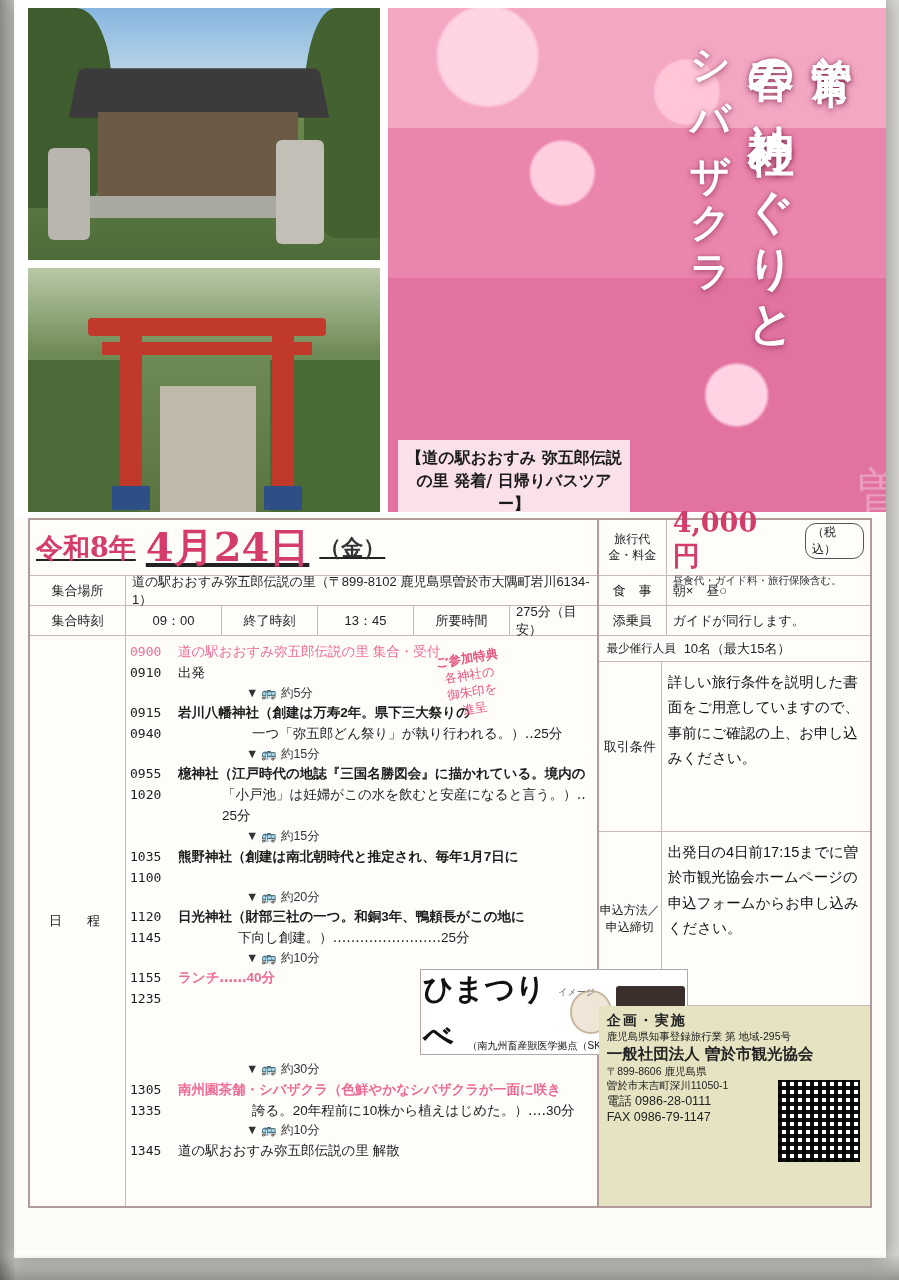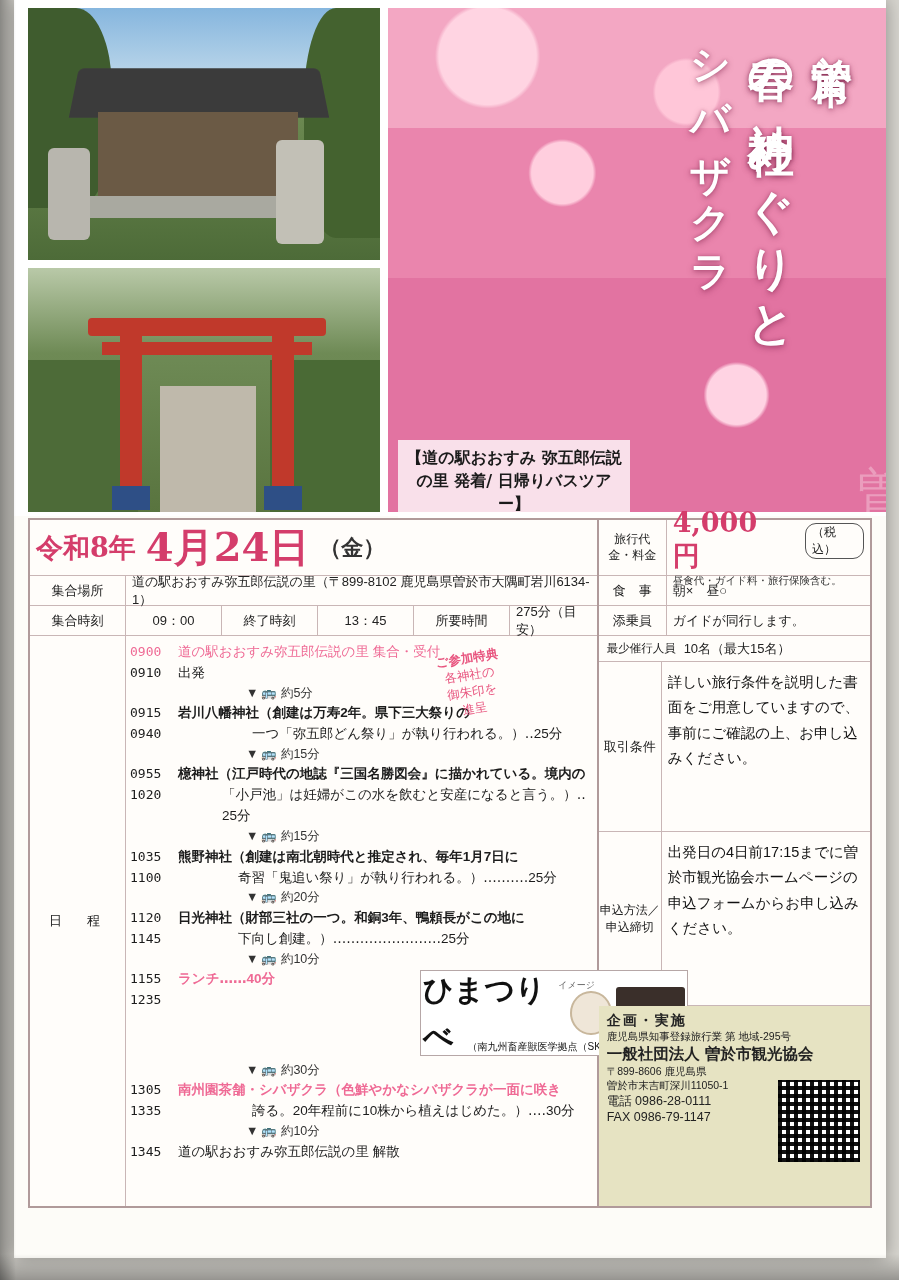--- a/index.html
+++ b/index.html
@@ -80,21 +80,21 @@
   .seal{position:absolute;right:74px;top:2px;width:104px;height:92px;color:#e8557f;
         font-size:12.5px;line-height:1.35;text-align:center;display:flex;flex-direction:column;
         align-items:center;justify-content:center;transform:rotate(-9deg);}
   .seal .s1{font-weight:bold;}
   .lunchad{position:absolute;left:290px;top:1px;width:268px;height:86px;border:1px solid #b6a7a7;
            background:#fff;display:flex;align-items:center;gap:4px;padding:2px;box-sizing:border-box;}
   .lunchad .logo{font-family:"DejaVu Serif",serif;font-weight:bold;font-size:30px;color:#111;}
   .lunchad .tray{width:74px;height:52px;background:#3a2f2a;border-radius:3px;}
   .lunchad .bowl{width:40px;height:40px;border-radius:50%;background:#efe6d8;border:2px solid #c8b79c;}
   .lunchad .cap{position:absolute;left:2px;bottom:1px;font-size:10px;color:#111;width:264px;text-align:center;}
-  .lunchad .img-lbl{position:absolute;right:92px;top:8px;font-size:9px;color:#666;}
+  .lunchad .img-lbl{position:absolute;right:92px;top:16px;font-size:9px;color:#666;}
   
   .rbox{box-sizing:border-box;border-bottom:1px solid #c9b6b6;padding:6px 8px;}
   .cond{display:flex;}
   .cond .cl{width:62px;flex:0 0 62px;display:flex;align-items:center;justify-content:center;
             text-align:center;font-size:13px;border-right:1px solid #c9b6b6;}
   .cond .cr{flex:1;padding:8px 6px;font-size:14.5px;line-height:1.75;color:#111;}
   .org{background:#e6e3c2;padding:6px 8px;box-sizing:border-box;position:relative;}
   .org .ttl{font-size:14px;font-weight:bold;letter-spacing:2px;}
   .org .sm{font-size:10.5px;}
   .org .name{font-size:15.5px;font-weight:bold;font-family:"DejaVu Serif",serif;}
@@ -151,21 +151,21 @@
       </div>
     </div>
 
     <div class="ribbon">【道の駅おおすみ 弥五郎伝説の里 発着/ 日帰りバスツアー】</div>
   </div>
 
   <div class="tbl">
 
     <div class="row">
       <div class="leftcol" style="display:flex;height:56px;">
-        <div class="cell" style="flex:1;border-right:none;">
+        <div class="cell" style="flex:1;border-right:none;text-decoration:underline;">
           <div class="dep-date">
             <span class="reiwa">令和8年</span>
             <span class="big-date">4月24日</span>
             <span class="kin">（金）</span>
           </div>
         </div>
       </div>
       <div class="rightcol" style="display:flex;height:56px;">
         <div class="cell lbl" style="width:68px;font-size:12px;line-height:1.3;">旅行代金・料金</div>
         <div class="cell" style="flex:1;border-right:none;flex-direction:column;align-items:flex-start;justify-content:center;">
@@ -243,21 +243,20 @@
                 <span class="t">1020</span>
                 <span style="padding-left:44px;">「小戸池」は妊婦がこの水を飲むと安産になると言う。）‥25分</span>
               </div>
             <div class="move">▼ 🚌 約15分</div>
             <div class="it-line">
                 <span class="t">1035</span>
                 <span class="bold">熊野神社（創建は南北朝時代と推定され、毎年1月7日に</span>
               </div>
             <div class="it-line">
                 <span class="t">1100</span>
-                <span style="padding-left:60px;">奇習「鬼追い祭り」が執り行われる。）‥‥‥‥‥25分</span>
               </div>
             <div class="move">▼ 🚌 約20分</div>
             <div class="it-line">
                 <span class="t">1120</span>
                 <span class="bold">日光神社（財部三社の一つ。和銅3年、鴨頼長がこの地に</span>
               </div>
             <div class="it-line">
                 <span class="t">1145</span>
                 <span style="padding-left:60px;">下向し創建。）‥‥‥‥‥‥‥‥‥‥‥‥25分</span>
               </div>

